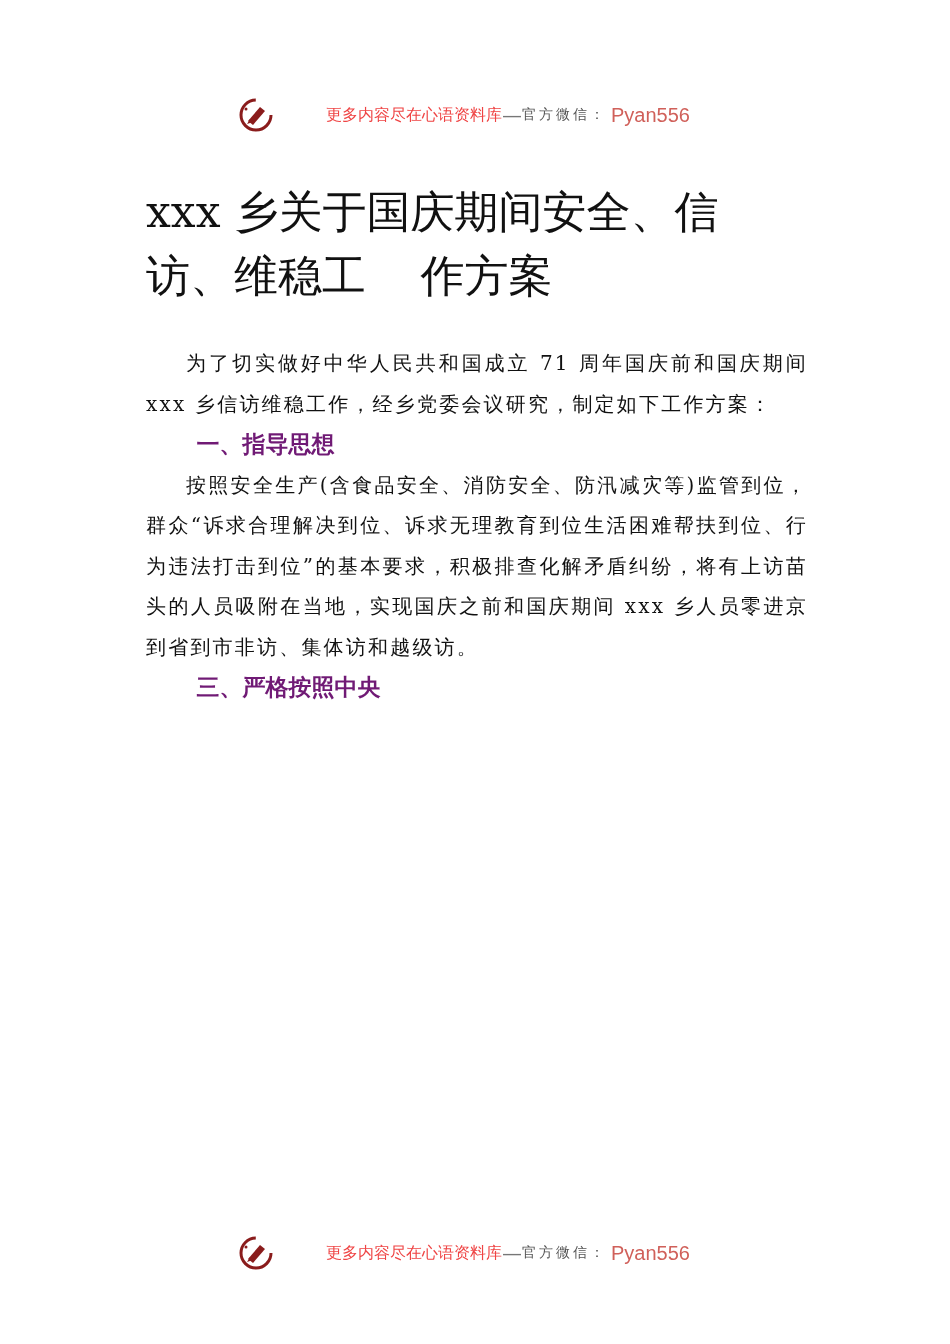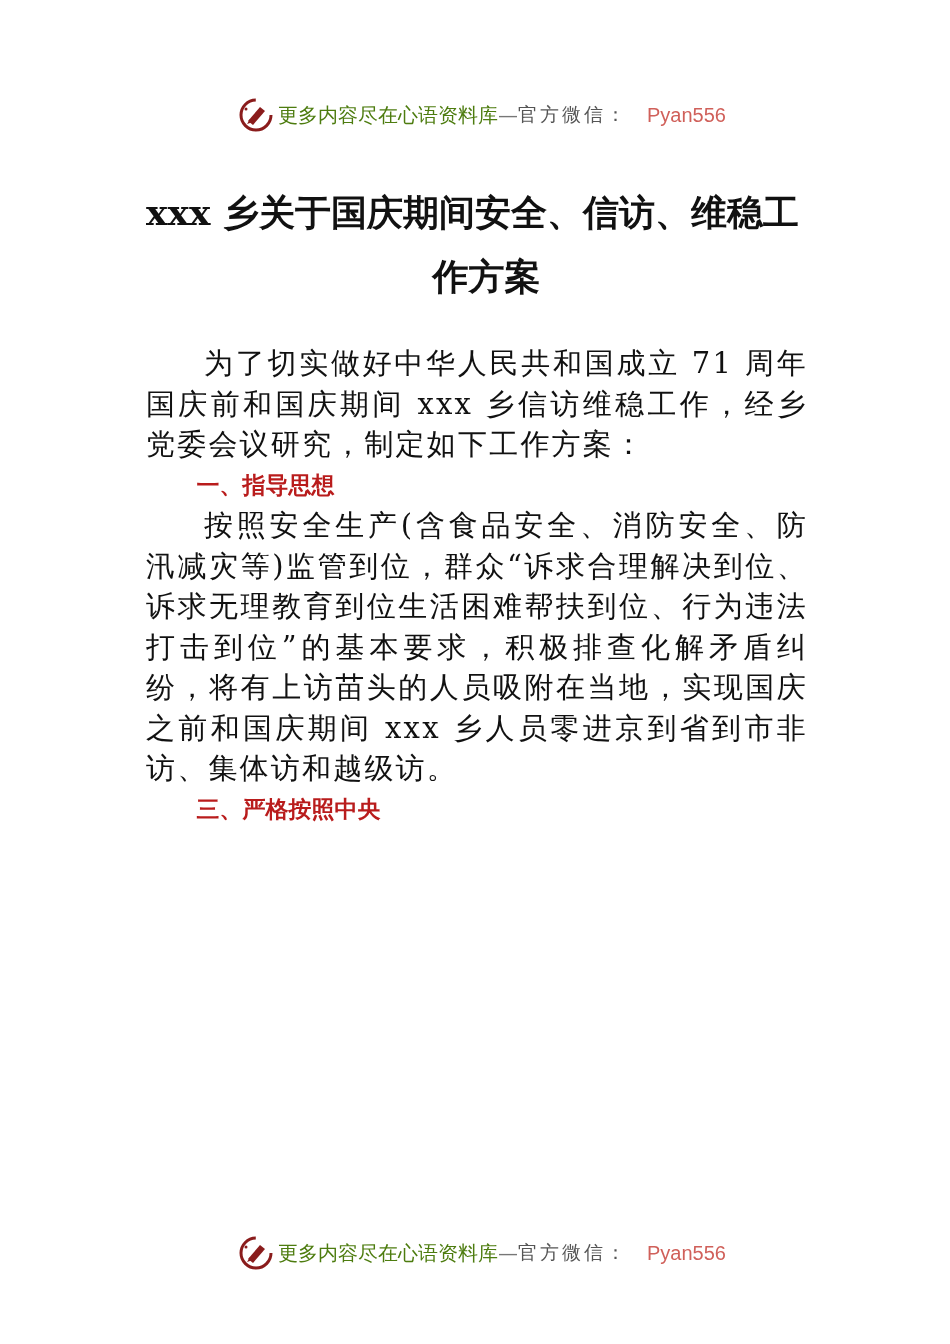--- a/index.html
+++ b/index.html
@@ -3,38 +3,38 @@
 <meta charset="utf-8">
 <style>
   html, body { margin: 0; padding: 0; background: #ffffff; }
   body { width: 950px; height: 1344px; position: relative; overflow: hidden;
          font-family: "DejaVu Serif", "Liberation Serif", serif; color: #111; }
   .banner { position: absolute; left: 238px; width: 490px; height: 40px;
             display: flex; align-items: center; white-space: nowrap; }
   .banner.top { top: 95px; }
   .banner.bottom { top: 1233px; }
   .banner .logo { width: 36px; height: 36px; margin-right: 4px; flex: none; }
-  .banner .promo { color: #4d7c0f; font-size: 20px; letter-spacing: 0px;
-                   font-family: "DejaVu Serif", serif; }
+  .banner .promo { color: #ef4444; font-size: 16px; letter-spacing: 0px;
+                   font-family: "DejaVu Serif", serif; margin-left: 48px; }
   .banner .dash { color: #777; font-size: 20px; font-family: "DejaVu Sans", sans-serif; }
-  .banner .wechat { color: #555; font-size: 19px; font-family: "DejaVu Serif", serif; letter-spacing: 3px; }
-  .banner .wid { color: #d0605a; font-size: 20px; font-family: "Liberation Sans", sans-serif; margin-left: 19px; }
+  .banner .wechat { color: #555; font-size: 14px; font-family: "DejaVu Serif", serif; letter-spacing: 3px; }
+  .banner .wid { color: #d0605a; font-size: 20px; font-family: "Liberation Sans", sans-serif; margin-left: 4px; }
 
   .title { position: absolute; left: 146px; width: 660px; text-align: left;
-           font-size: 36px; line-height: 64px; font-weight: bold;
+           font-size: 44px; line-height: 64px; font-weight: normal;
            font-family: "DejaVu Serif", "Liberation Serif", serif; color: #111; }
   .title.l1 { top: 180px; }
   .title.l2 { top: 244px; left: 0; width: 950px; text-align: center; padding-left: 23px; box-sizing: border-box; }
 
   .content { position: absolute; left: 146px; width: 662px; top: 343px; }
-  .para { font-size: 29px; line-height: 40.5px; margin: 0; text-align: justify;
+  .para { font-size: 20px; line-height: 40.5px; margin: 0; text-align: justify;
           text-indent: 2em; letter-spacing: 2.2px;
           font-family: "DejaVu Serif", "Liberation Serif", serif; color: #111; }
   .heading { font-size: 23px; line-height: 40.5px; margin: 0; text-indent: 2.2em;
-             font-family: "DejaVu Sans", "Liberation Sans", sans-serif; font-weight: bold; color: #b91c1c; }
+             font-family: "DejaVu Sans", "Liberation Sans", sans-serif; font-weight: bold; color: #701a75; }
 </style>
 </head>
 <body>
 
 <div class="banner top">
   <svg class="logo" viewBox="0 0 36 36">
     <circle cx="18" cy="18" r="15" fill="none" stroke="#8a1c1c" stroke-width="3" stroke-dasharray="70 25"></circle>
     <path d="M10 24 L22 10 L27 14 L15 28 Z" fill="#8a1c1c"></path>
     <path d="M9 27 L12 22 L15 25 Z" fill="#8a1c1c"></path>
     <circle cx="8" cy="12" r="1.5" fill="#8a1c1c"></circle>

